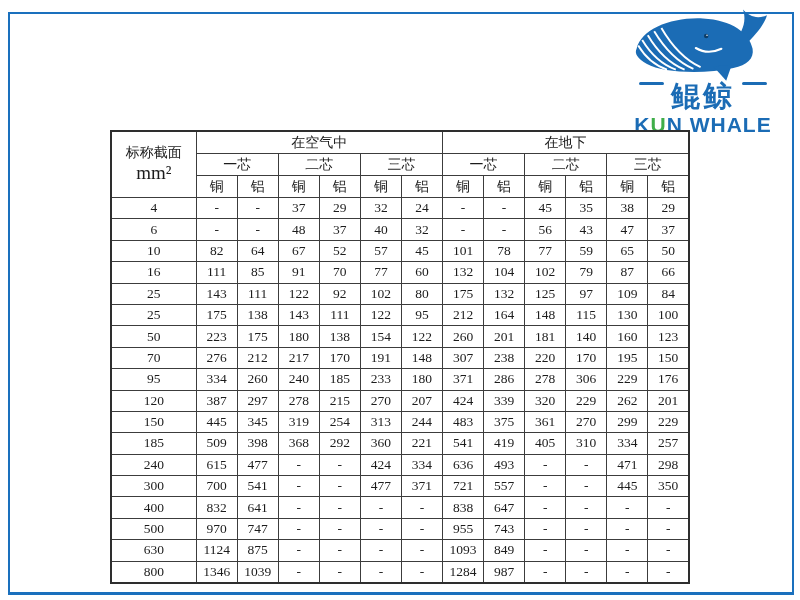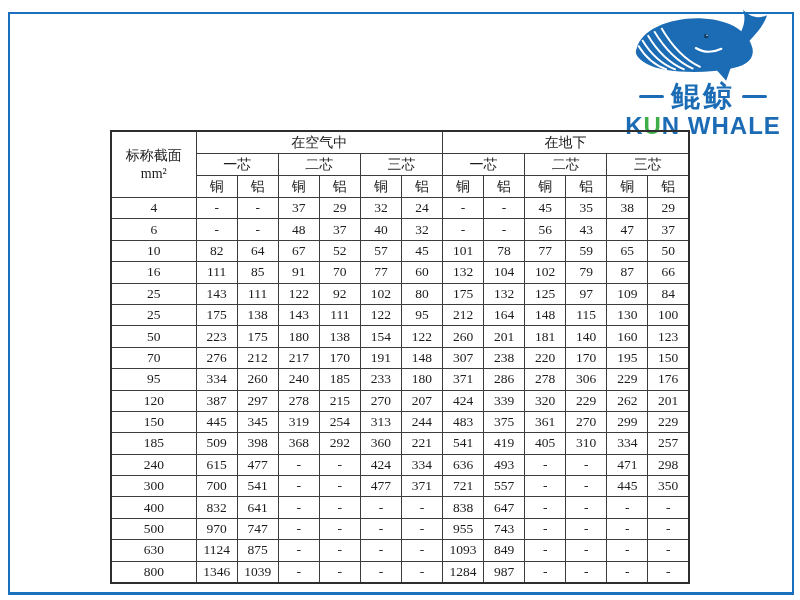--- a/index.html
+++ b/index.html
@@ -7,41 +7,41 @@
     width:800px;height:600px;position:relative;background:#ffffff;overflow:hidden;
     font-family:"Liberation Sans","DejaVu Sans",sans-serif;color:#222;
   }
   .page-frame{
     position:absolute;left:8px;top:12px;right:6px;bottom:5px;
     border:2px solid #1a70bd;border-bottom-width:3px;pointer-events:none;
   }
   
   .logo{position:absolute;left:608px;top:4px;width:190px;text-align:center;}
   .logo svg{display:block;margin:0 auto;}
-  .brand-cn-row{display:flex;align-items:center;justify-content:center;gap:7px;margin-top:-2px;}
+  .brand-cn-row{display:flex;align-items:flex-start;justify-content:center;gap:7px;margin-top:-2px;}
   .brand-dash{width:25px;height:3px;background:#1b6cb5;border-radius:2px;}
   .brand-cn{font-size:29px;font-weight:700;color:#1b6cb5;letter-spacing:3px;line-height:1;}
-  .brand-en{font-size:24px;font-weight:800;color:#1b6cb5;letter-spacing:1px;line-height:1.1;margin-top:2px;
+  .brand-en{font-size:21px;font-weight:800;color:#1b6cb5;letter-spacing:1px;line-height:1.1;margin-top:2px;
             font-family:"Liberation Sans","DejaVu Sans",sans-serif;}
   .brand-en .u{color:#3fae49;}
   
   .amp-table{
     position:absolute;left:110px;top:130px;
     border-collapse:collapse;table-layout:fixed;width:580px;
     font-family:"Liberation Serif","DejaVu Serif",serif;
   }
   .amp-table th,.amp-table td{
     border:1px solid #3c3c3c;padding:0;text-align:center;vertical-align:middle;
     font-weight:normal;color:#1c1c1c;overflow:hidden;white-space:nowrap;
   }
   .amp-table{border:2px solid #2e2e2e;}
   .amp-table thead th{height:21px;font-size:14px;}
   .amp-table tbody td{height:20.4px;font-size:13.5px;}
   .corner-cell{font-size:14px;line-height:1.25;}
-  .corner-cell .sup{font-size:14px;}
+  .corner-cell .sup{font-size:19px;}
 </style>
 </head>
 <body>
 
 <div class="page-frame"></div>
 
 <div class="logo">
   <svg width="156" height="80" viewBox="0 0 190 100" aria-hidden="true">
 
     <path d="M133 50 C 144 35 150 22 145 7 C 153 16 163 19 175 14 C 171 27 161 38 147 52 Z" fill="#1b6cb5"></path>

